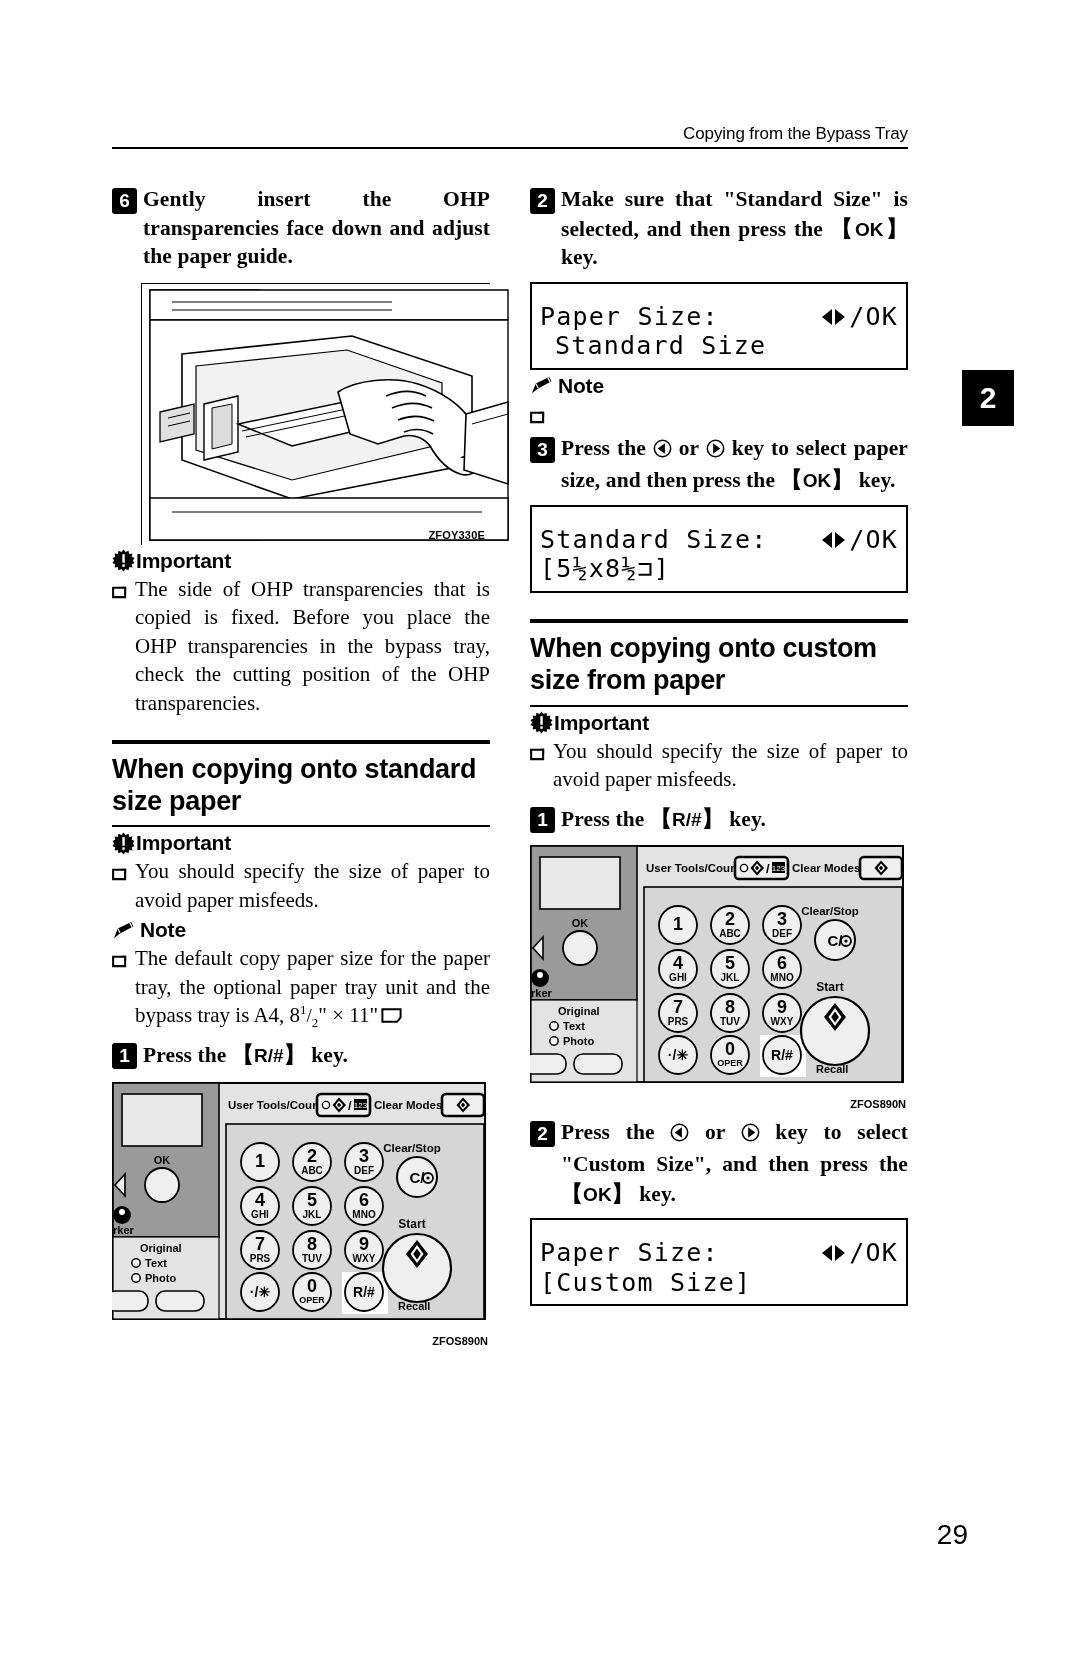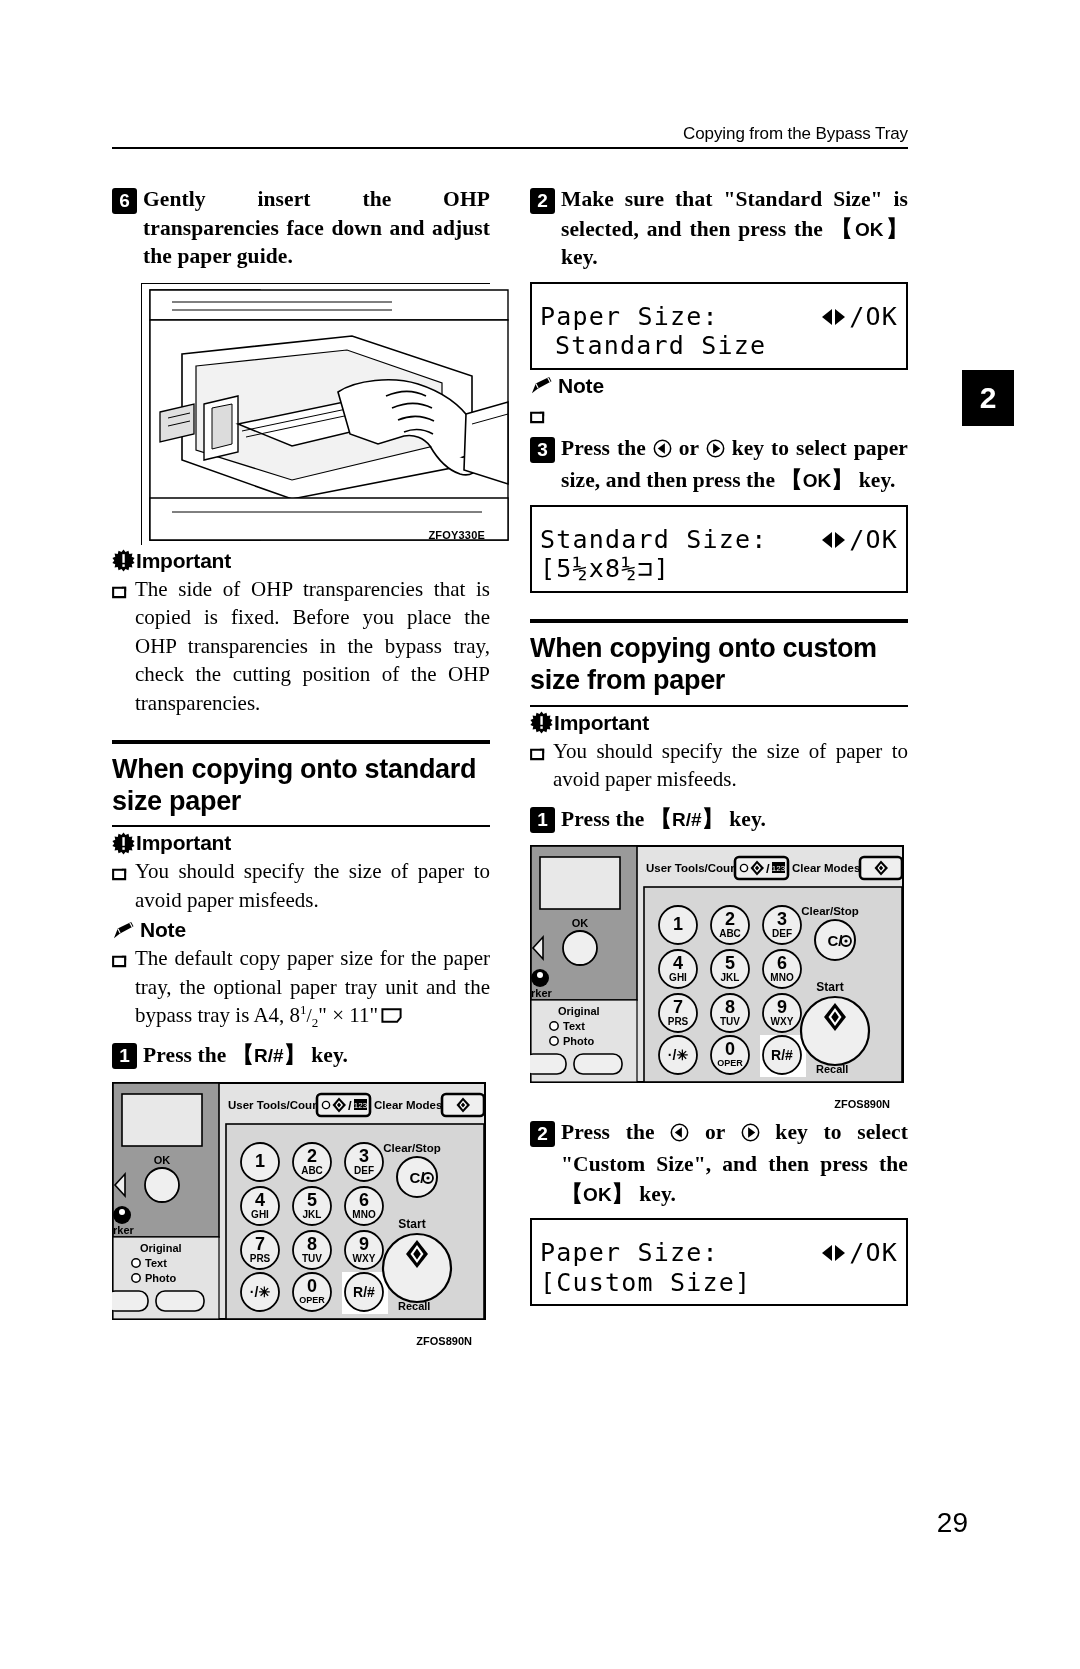--- a/index.html
+++ b/index.html
@@ -32,21 +32,21 @@
   .chapter-tab {
     position:absolute; left:962px; top:370px; width:52px; height:56px;
     background:#000; color:#fff;
     font-family:"Liberation Sans", sans-serif;
     font-weight:bold; font-size:30px;
     display:flex; align-items:center; justify-content:center;
   }
 
   
   .page-number {
-    position:absolute; right:112px; bottom:130px;
+    position:absolute; right:112px; bottom:118px;
     font-family:"Liberation Sans", sans-serif;
     font-size:28px; font-weight:normal;
   }
 
   
   .col { position:absolute; top:185px; width:378px; }
   .col-left  { left:112px; }
   .col-right { left:530px; }
 
   
@@ -140,21 +140,21 @@
   .figure-code {
     position:absolute; right:4px; bottom:3px;
     font-family:"Liberation Sans", sans-serif;
     font-size:11px; font-weight:bold;
     letter-spacing:0.2px;
   }
 
   
   .panel-fig { margin-top:12px; position:relative; }
   .panel-code {
-    position:absolute; right:18px; bottom:-16px;
+    position:absolute; right:2px; bottom:-16px;
     font-family:"Liberation Sans", sans-serif;
     font-size:11px; font-weight:bold;text-align:right;
   }
 
   svg { shape-rendering:geometricPrecision; }
   .st { font-family:"Liberation Sans", sans-serif; }
 </style>
 </head>
 <body>
 

